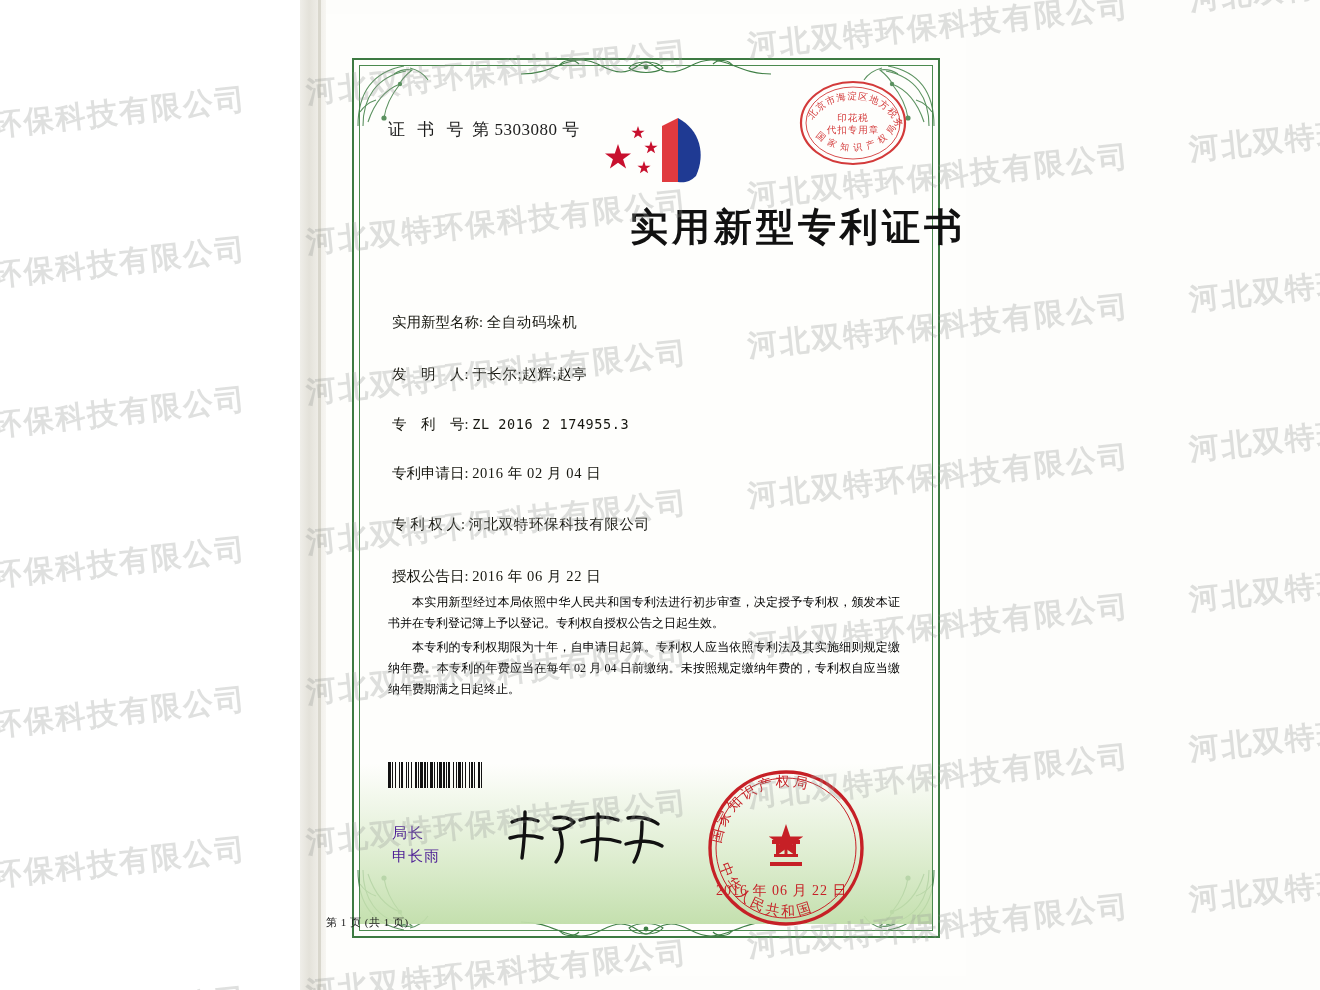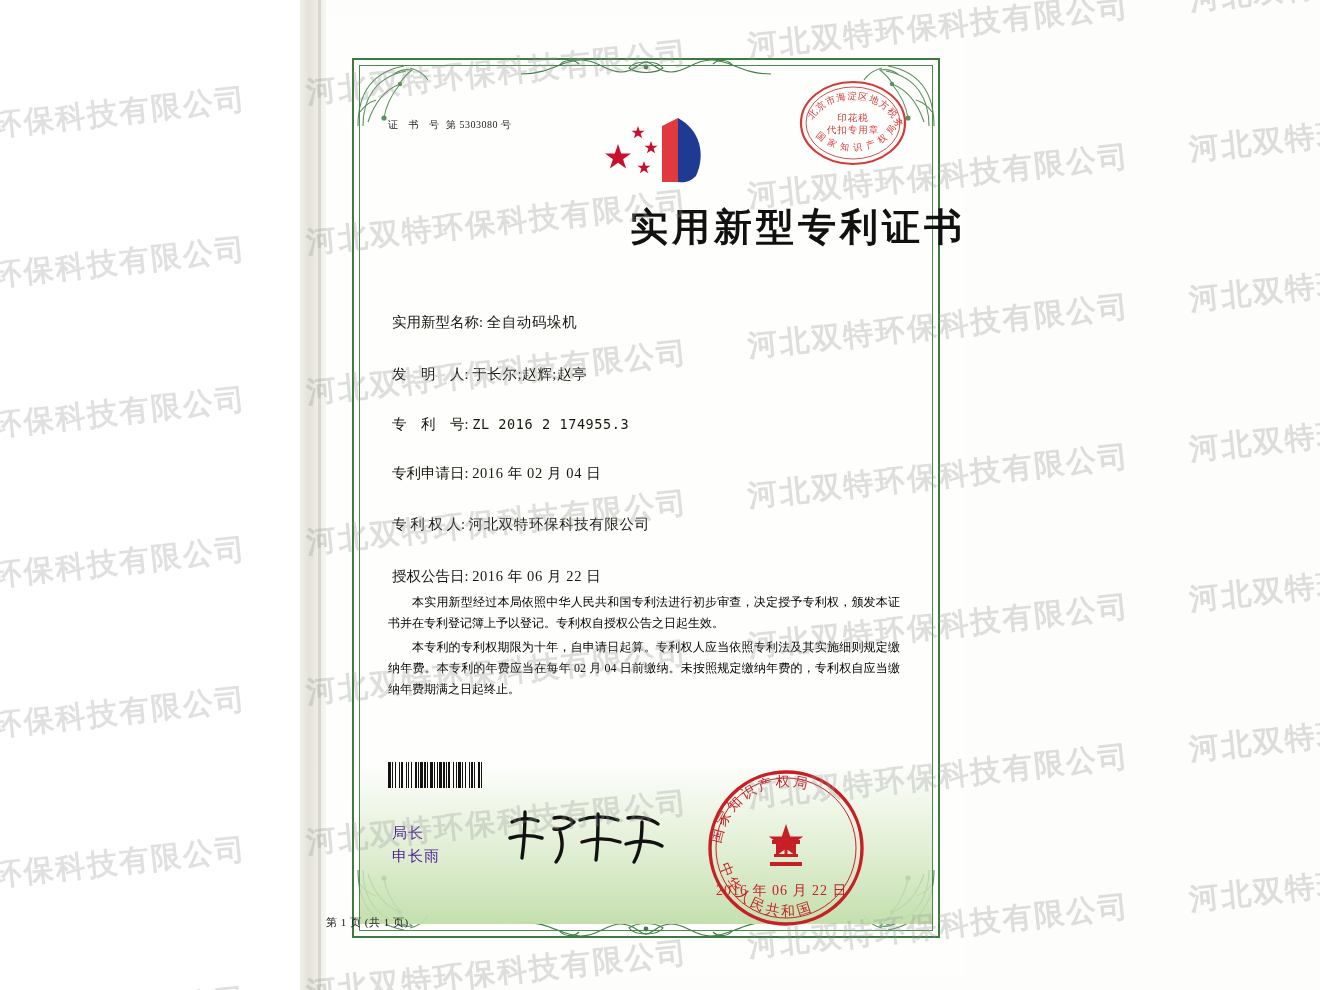--- a/index.html
+++ b/index.html
@@ -102,21 +102,21 @@
     left: 34px; bottom: 52px;
     width: 572px; height: 160px;
     background: linear-gradient(to bottom, rgba(226,238,212,0) 0%, rgba(214,233,197,.75) 55%, rgba(193,222,170,.95) 100%);
     pointer-events: none;
   }
 
   
   #cert-number {
     position: absolute;
     left: 62px; top: 104px;
-    font-size: 10px;
+    font-size: 17px;
     color: #1c1c1c;
     letter-spacing: .5px;
     white-space: nowrap;
   }
   #cert-number .lbl { letter-spacing: 4px; }
 
   #logo {
     position: absolute;
     left: 278px; top: 96px;
     width: 110px; height: 82px;

